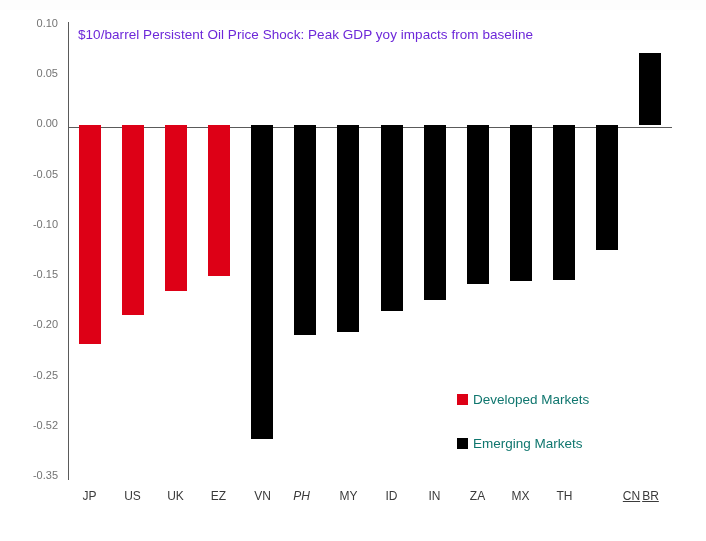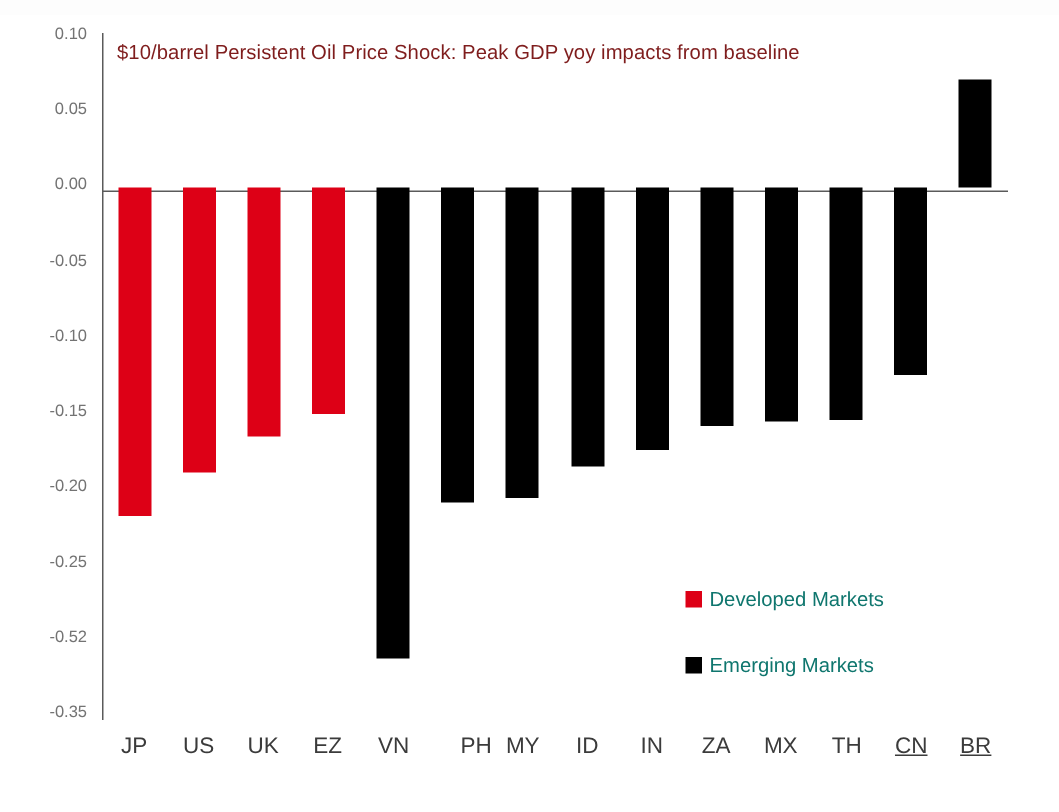--- a/index.html
+++ b/index.html
@@ -73,33 +73,33 @@
     position: absolute;
     left: 0;
     top: 0;
     width: 62px;
     height: 541px;
   }
 
   .x-tick-label {
     position: absolute;
     top: 490px;
-    font-size: 15px;
+    font-size: 12px;
     color: #3b3b3b;
     text-align: center;
     line-height: 1;
   }
 
   
   .chart-title {
     position: absolute;
     left: 78px;
     top: 27px;
     font-size: 13.5px;
-    color: #7f1d1d;
+    color: #6d28d9;
     white-space: nowrap;
     letter-spacing: .05px;
   }
 
   
   .bar {
     position: absolute;
   }
 
   
@@ -153,28 +153,28 @@
       <div class="y-tick-label" style="top: 369.556px;">-0.25</div>
       <div class="y-tick-label" style="top: 419.778px;">-0.52</div>
       <div class="y-tick-label" style="top: 470px;">-0.35</div>
     </div>
   <div id="x-ticks">
       <div class="x-tick-label" style="left: 68px; width: 43px;">JP</div>
       <div class="x-tick-label" style="left: 111px; width: 43px; text-align: center;">US</div>
       <div class="x-tick-label" style="left: 154px; width: 43px;">UK</div>
       <div class="x-tick-label" style="left: 197px; width: 43px;">EZ</div>
       <div class="x-tick-label" style="left: 241px; width: 43px;">VN</div>
-      <div class="x-tick-label" style="left: 296px; width: 43px;">PH</div>
+      <div class="x-tick-label" style="left: 280px; width: 43px; font-style: italic;">PH</div>
       <div class="x-tick-label" style="left: 327px; width: 43px;">MY</div>
       <div class="x-tick-label" style="left: 370px; width: 43px;">ID</div>
       <div class="x-tick-label" style="left: 413px; width: 43px;">IN</div>
       <div class="x-tick-label" style="left: 456px; width: 43px;">ZA</div>
       <div class="x-tick-label" style="left: 499px; width: 43px;">MX</div>
       <div class="x-tick-label" style="left: 543px; width: 43px;">TH</div>
-      <div class="x-tick-label" style="left: 586px; width: 43px; text-decoration: underline;">CN</div>
+      <div class="x-tick-label" style="left: 610px; width: 43px; text-decoration: underline;">CN</div>
       <div class="x-tick-label" style="left: 629px; width: 43px; text-decoration: underline;">BR</div>
     </div>
   <div id="bars-layer">
       <div class="bar" style="left: 79px; width: 22px; top: 125px; height: 219px; background: rgb(221, 0, 22);"></div>
       <div class="bar" style="left: 122px; width: 22px; top: 125px; height: 190px; background: rgb(221, 0, 22);"></div>
       <div class="bar" style="left: 165px; width: 22px; top: 125px; height: 166px; background: rgb(221, 0, 22);"></div>
       <div class="bar" style="left: 208px; width: 22px; top: 125px; height: 151px; background: rgb(221, 0, 22);"></div>
       <div class="bar" style="left: 251px; width: 22px; top: 125px; height: 314px; background: rgb(0, 0, 0);"></div>
       <div class="bar" style="left: 294px; width: 22px; top: 125px; height: 210px; background: rgb(0, 0, 0);"></div>
       <div class="bar" style="left: 337px; width: 22px; top: 125px; height: 207px; background: rgb(0, 0, 0);"></div>

